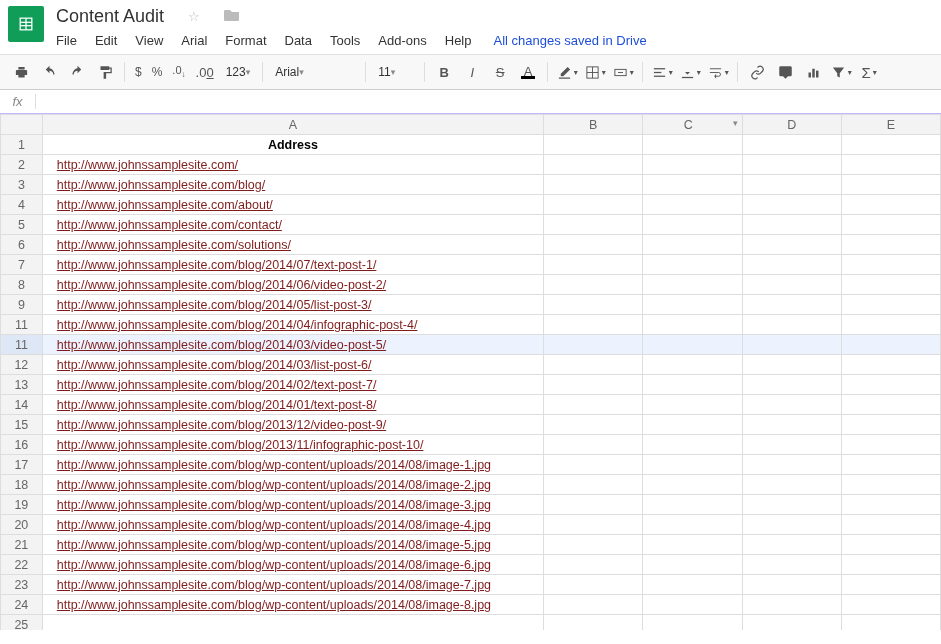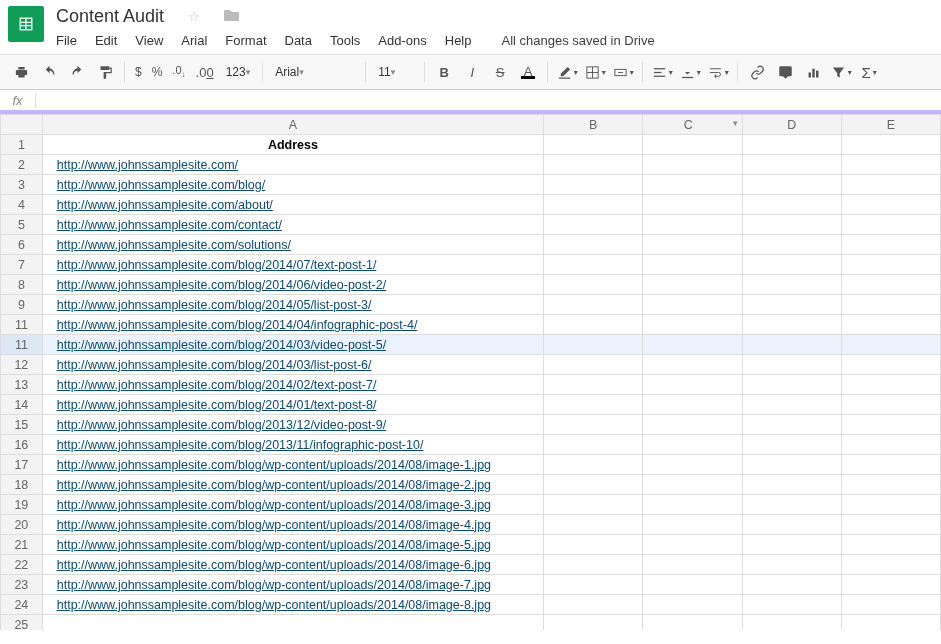--- a/index.html
+++ b/index.html
@@ -6,41 +6,41 @@
 body { font-family: Arial, sans-serif; font-size: 13px; background: #fff; width: 941px; height: 644px; overflow: hidden; }
 .header { display: flex; align-items: flex-start; padding: 6px 8px 0 8px; }
 .logo { width: 36px; height: 36px; background: #0f9d58; display: flex; align-items: center; justify-content: center; border-radius: 2px; margin-right: 12px; }
 .logo svg { width: 20px; height: 20px; }
 .title-area { flex: 1; }
 .title-row { display: flex; align-items: center; gap: 24px; }
 .doc-title { font-size: 18px; color: #333; }
 .star-icon, .folder-icon { color: #bbb; cursor: pointer; }
 .menubar { display: flex; gap: 18px; margin-top: 6px; font-size: 13px; color: #333; align-items: center; }
 .menu-item { cursor: pointer; }
-.save-status { color: #404040; margin-left: 12px; }
+.save-status { color: #1d4ed8; margin-left: 4px; }
 .toolbar { display: flex; align-items: center; padding: 4px 8px; border-top: 1px solid #e0e0e0; border-bottom: 1px solid #ccc; gap: 2px; margin-top: 6px; background: #f8f8f8; height: 36px; }
 .tb-btn { width: 26px; height: 26px; display: flex; align-items: center; justify-content: center; cursor: pointer; color: #555; border-radius: 2px; }
 .tb-sep { width: 1px; height: 20px; background: #ddd; margin: 0 4px; }
 .tb-text { font-size: 12px; color: #555; padding: 0 4px; cursor: pointer; }
 .tb-select { display: flex; align-items: center; padding: 0 6px; height: 24px; cursor: pointer; font-size: 12px; color: #333; }
 .tb-select .caret { color: #888; font-size: 9px; }
-.formula-bar { display: flex; align-items: center; border-bottom: 4px solid #c4b5fd; height: 24px; }
+.formula-bar { display: flex; align-items: center; border-bottom: 1px solid #c4b5fd; height: 24px; }
 .fx-label { width: 36px; text-align: center; font-style: italic; color: #888; border-right: 1px solid #ddd; font-size: 13px; }
 .fx-input { flex: 1; border: none; outline: none; padding: 0 6px; font-size: 13px; }
 .grid-container { overflow: auto; height: calc(644px - 128px); position: relative; }
 table.grid { border-collapse: collapse; table-layout: fixed; width: 100%; }
 table.grid th, table.grid td { border: 1px solid #ddd; font-size: 12.5px; height: 20px; overflow: hidden; white-space: nowrap; }
 table.grid th { background: #f3f3f3; color: #666; font-weight: normal; text-align: center; }
 .row-header { width: 40px; text-align: center; background: #f3f3f3; color: #666; }
 .col-A { width: 480px; }
 .col-other { width: 95px; }
 td.cell { padding: 1px 4px; text-align: left; }
 td.header-cell { font-weight: bold; text-align: center; }
 .filter-caret { float: right; color: #888; font-size: 9px; margin-right: 4px; }
-a.link { color: #0c4a6e; text-decoration: underline; padding-left: 10px; }
+a.link { color: #7f1d1d; text-decoration: underline; padding-left: 10px; }
 tr.selected td.cell { background: #ecf3ff; }
 tr.selected th.row-header { background: #dde7f5; }
 .color-underline { width: 14px; height: 3px; background: #000; margin-top: -2px; }
 </style>
 </head>
 <body>
 
 <div class="header">
   <div class="logo">
     <svg viewBox="0 0 24 24" fill="#fff">

